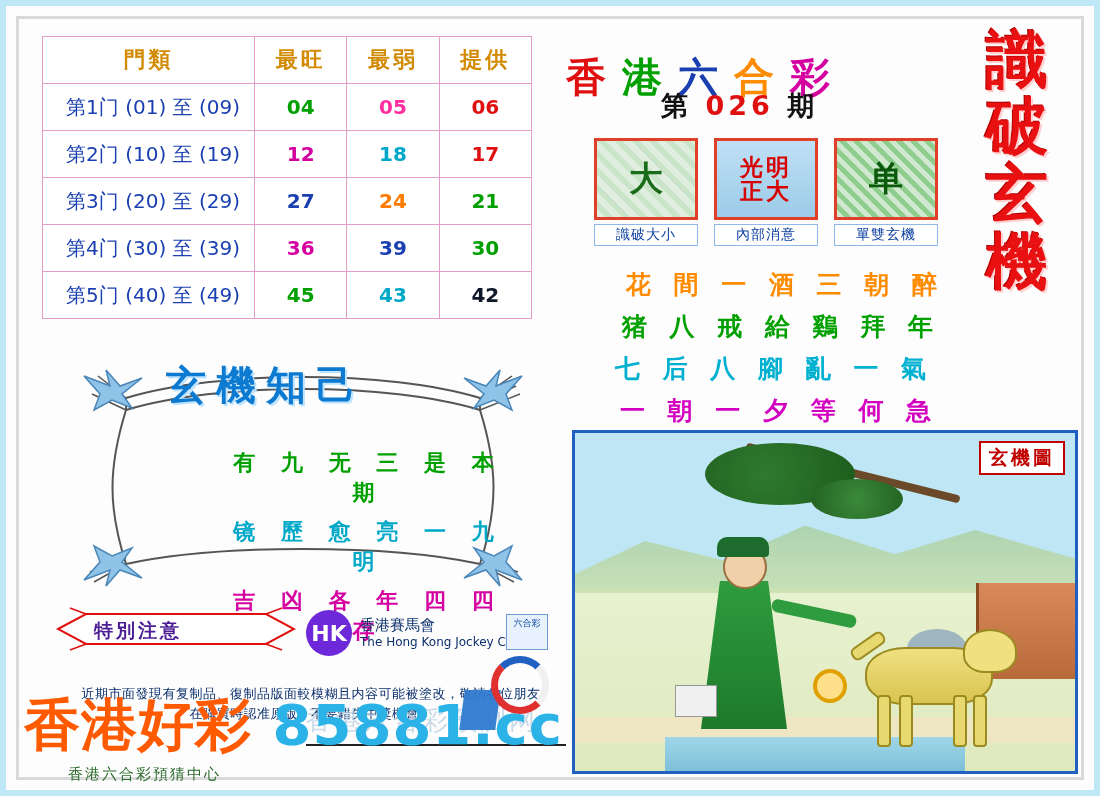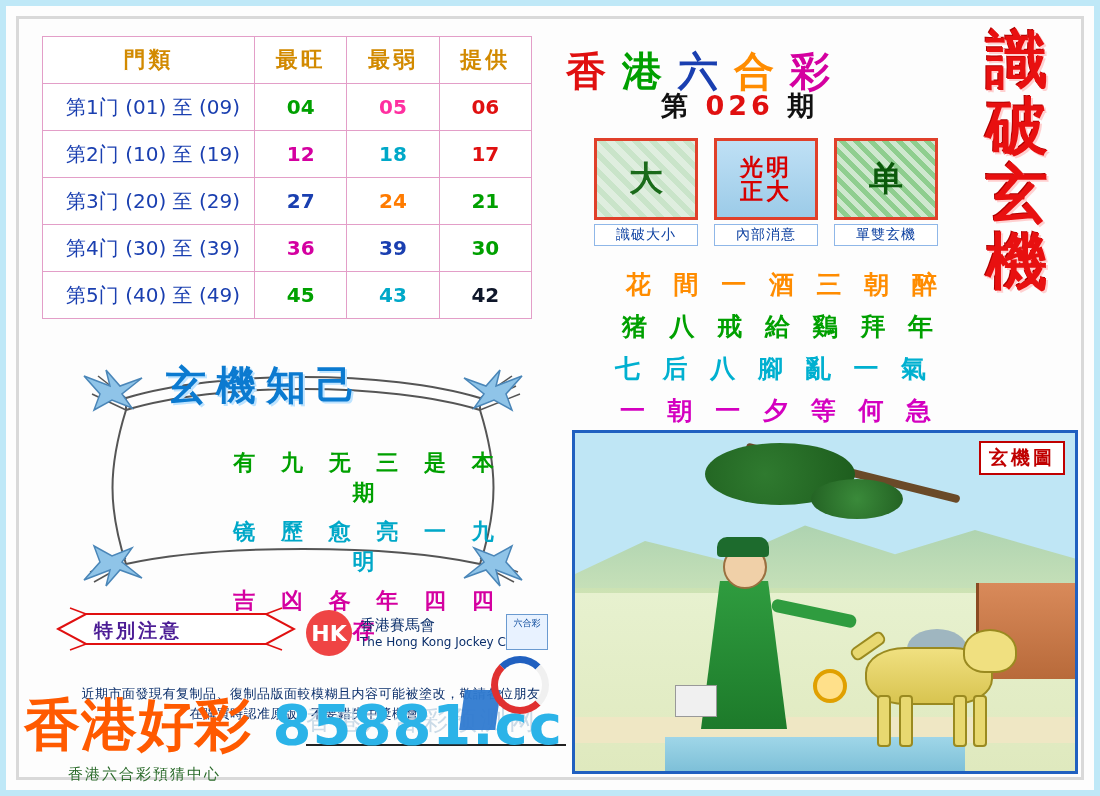--- a/index.html
+++ b/index.html
@@ -52,21 +52,21 @@
   .c-pink{color:#ff2fa0;}
   .c-red{color:#e01010;}
   .c-blue{color:#1a3fb0;}
   .c-magenta{color:#d400a0;}
   .c-cyan{color:#00a8c8;}
   .c-orange{color:#ff7b00;}
   .c-purple{color:#0f172a;}
 
   
   .hdr-title{
-    position:absolute;left:560px;top:38px;
+    position:absolute;left:560px;top:44px;
     font-size:40px;font-weight:bold;
     letter-spacing:14px;
     font-family:"DejaVu Sans",sans-serif;
     white-space:nowrap;
   }
   .hdr-title span{margin-right:2px;}
   .issue{
     position:absolute;left:655px;top:82px;
     font-size:27px;font-weight:bold;color:#e01010;
     letter-spacing:4px;
@@ -168,21 +168,21 @@
   }
   .special-wrap{position:absolute;left:50px;top:600px;width:240px;height:46px;}
 
   
   .jc{
     position:absolute;left:300px;top:604px;
     display:flex;align-items:center;gap:8px;
   }
   .jc-logo{
     width:46px;height:46px;border-radius:50%;
-    background:#ef4444;color:#fff;
+    background:#6d28d9;color:#fff;
     display:flex;align-items:center;justify-content:center;
     font-size:22px;font-weight:bold;
   }
   .jc-text{font-size:15px;color:#0b2f6b;line-height:1.25;}
   .jc-text .en{font-size:12px;}
   .mark6{
     position:absolute;left:500px;top:608px;
     width:42px;height:36px;background:#e8f2ff;border:1px solid #6a9ad0;
     font-size:9px;color:#0b4a9c;text-align:center;line-height:1.15;
     padding-top:3px;box-sizing:border-box;

